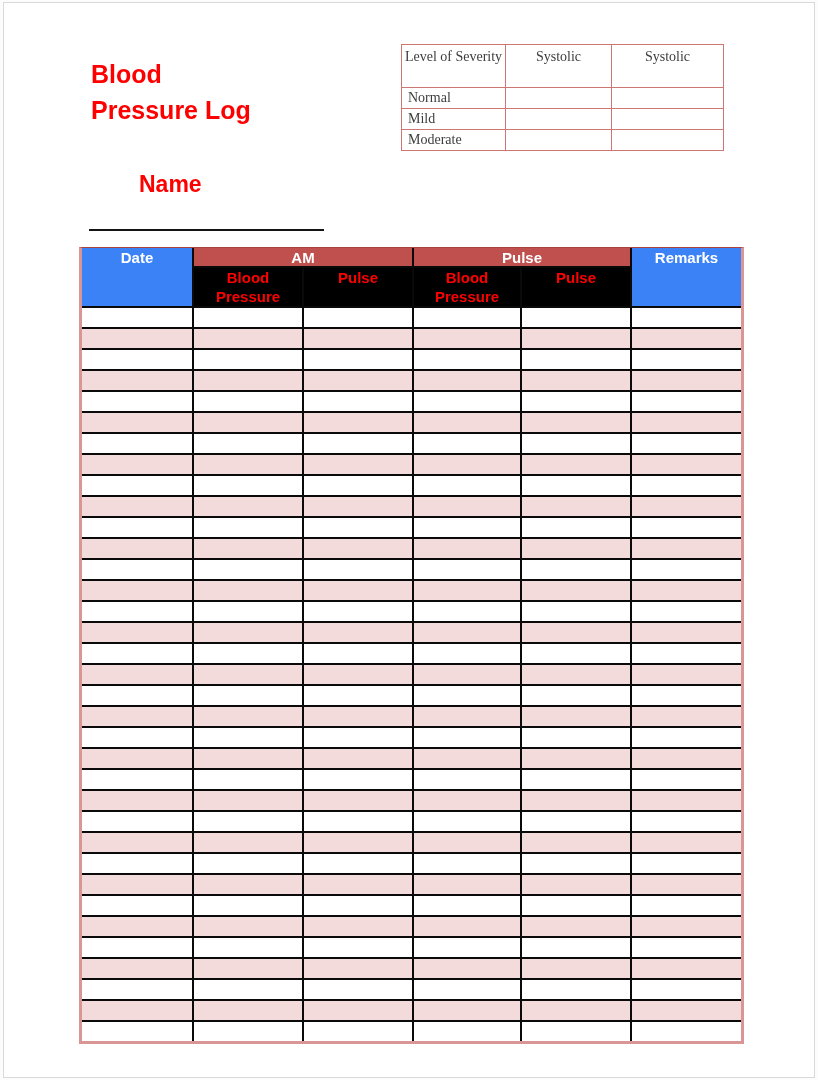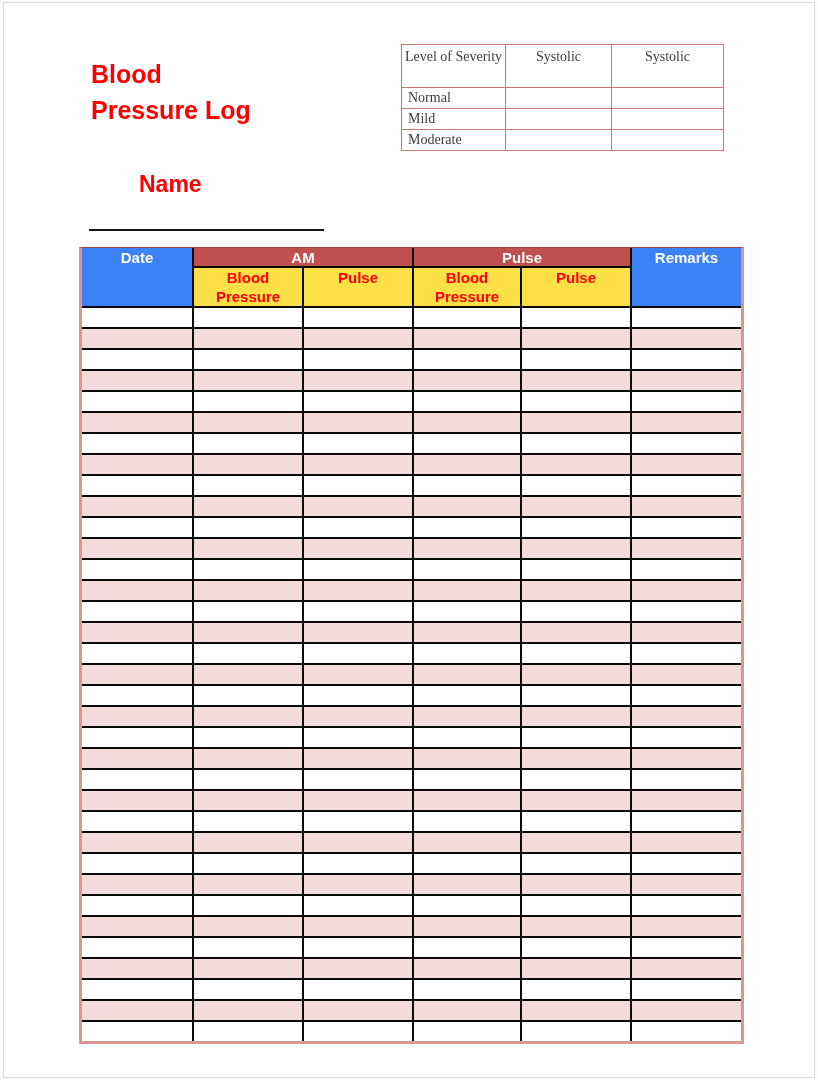--- a/index.html
+++ b/index.html
@@ -110,21 +110,21 @@
     margin-left: 41px;
   }
   th.span2 {
     background: #3b82f6;
     color: #ffffff;
     vertical-align: top;
     padding-top: 1px;
     line-height: 19px;
   }
   th.sub {
-    background: #fde047;
+    background: #000000;
     color: #fe0000;
     height: 38px;
     vertical-align: top;
     line-height: 19px;
     padding-top: 1px;
   }
   table.log tbody td { height: 19px; background: #ffffff; }
   table.log tbody tr.alt td { background: #f2dbda; }
 </style>
 </head>

